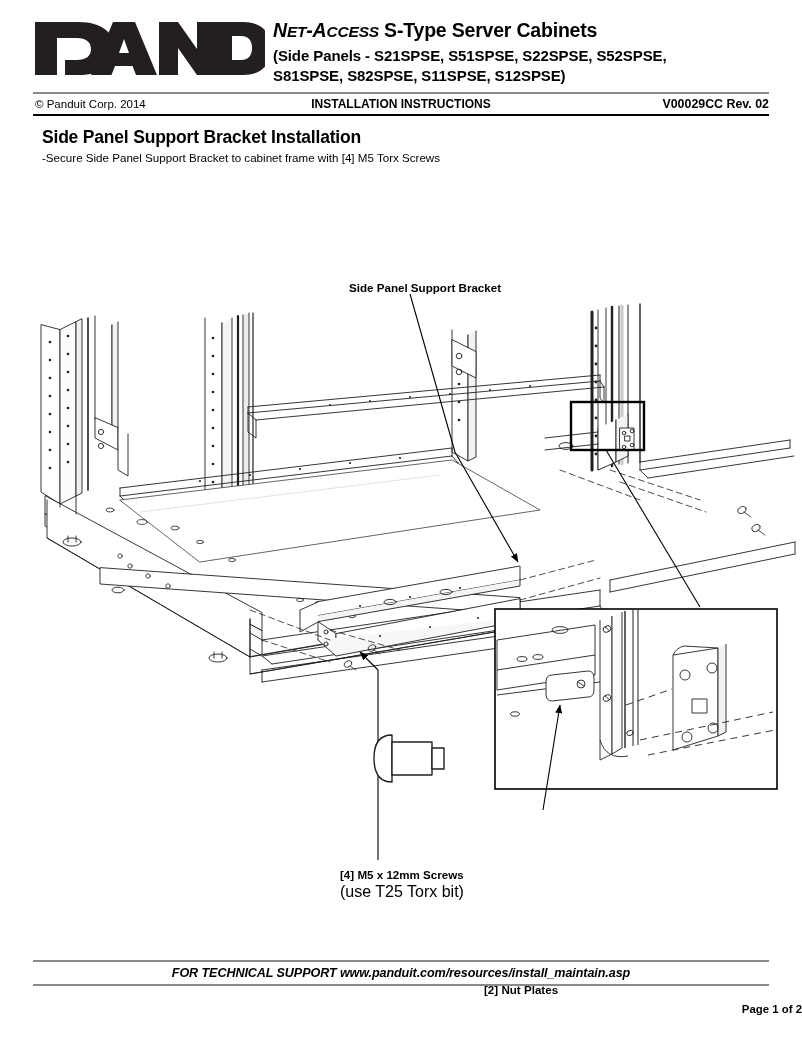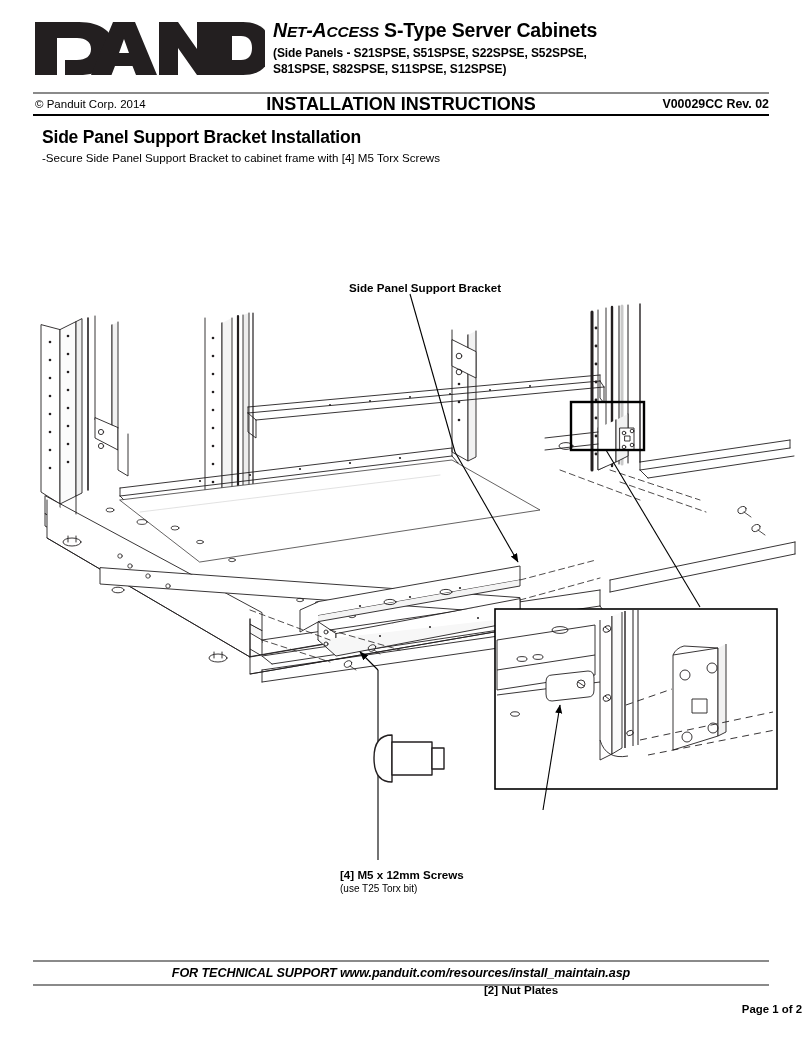--- a/index.html
+++ b/index.html
@@ -53,21 +53,21 @@
     letter-spacing: -0.2px;
     white-space: nowrap;
   }
   .doc-title .smallcaps-italic {
     font-style: italic;
     font-weight: bold;
   }
   .doc-title .sc-big { font-size: 19.5px; }
   .doc-title .sc-small { font-size: 15.5px; }
   .doc-subtitle {
-    font-size: 12px;
+    font-size: 15px;
     font-weight: bold;
     line-height: 1.33;
     margin-top: 4px;
     letter-spacing: -0.1px;
   }
 
   
   .rule {
     position: absolute;
     left: 33px;
@@ -92,21 +92,21 @@
     line-height: 18px;
   }
   .infobar .left {
     position: absolute; left: 2px; top: 0;
     font-weight: normal;
   }
   .infobar .center {
     position: absolute; left: 0; right: 0; top: 0;
     text-align: center;
     font-weight: bold;
-    font-size: 18px;
+    font-size: 12px;
   }
   .infobar .right {
     position: absolute; right: 0px; top: 0;
     font-weight: bold;
     font-size: 12.4px;
   }
 
   
   .section-heading {
     position: absolute;
@@ -131,21 +131,21 @@
   .drawing svg { display: block; }
 
   .callout {
     position: absolute;
     font-weight: bold;
     font-size: 11.6px;
     white-space: nowrap;
   }
   .callout-sub {
     position: absolute;
-    font-size: 10px;
+    font-size: 16px;
     font-weight: normal;
     white-space: nowrap;
   }
 
   #callout-bracket { left: 349px; top: 111px; }
   #callout-screws  { left: 340px; top: 698px; }
   #callout-screws-sub { left: 340px; top: 713px; }
   #callout-nutplates { left: 484px; top: 813px; }
 
   

